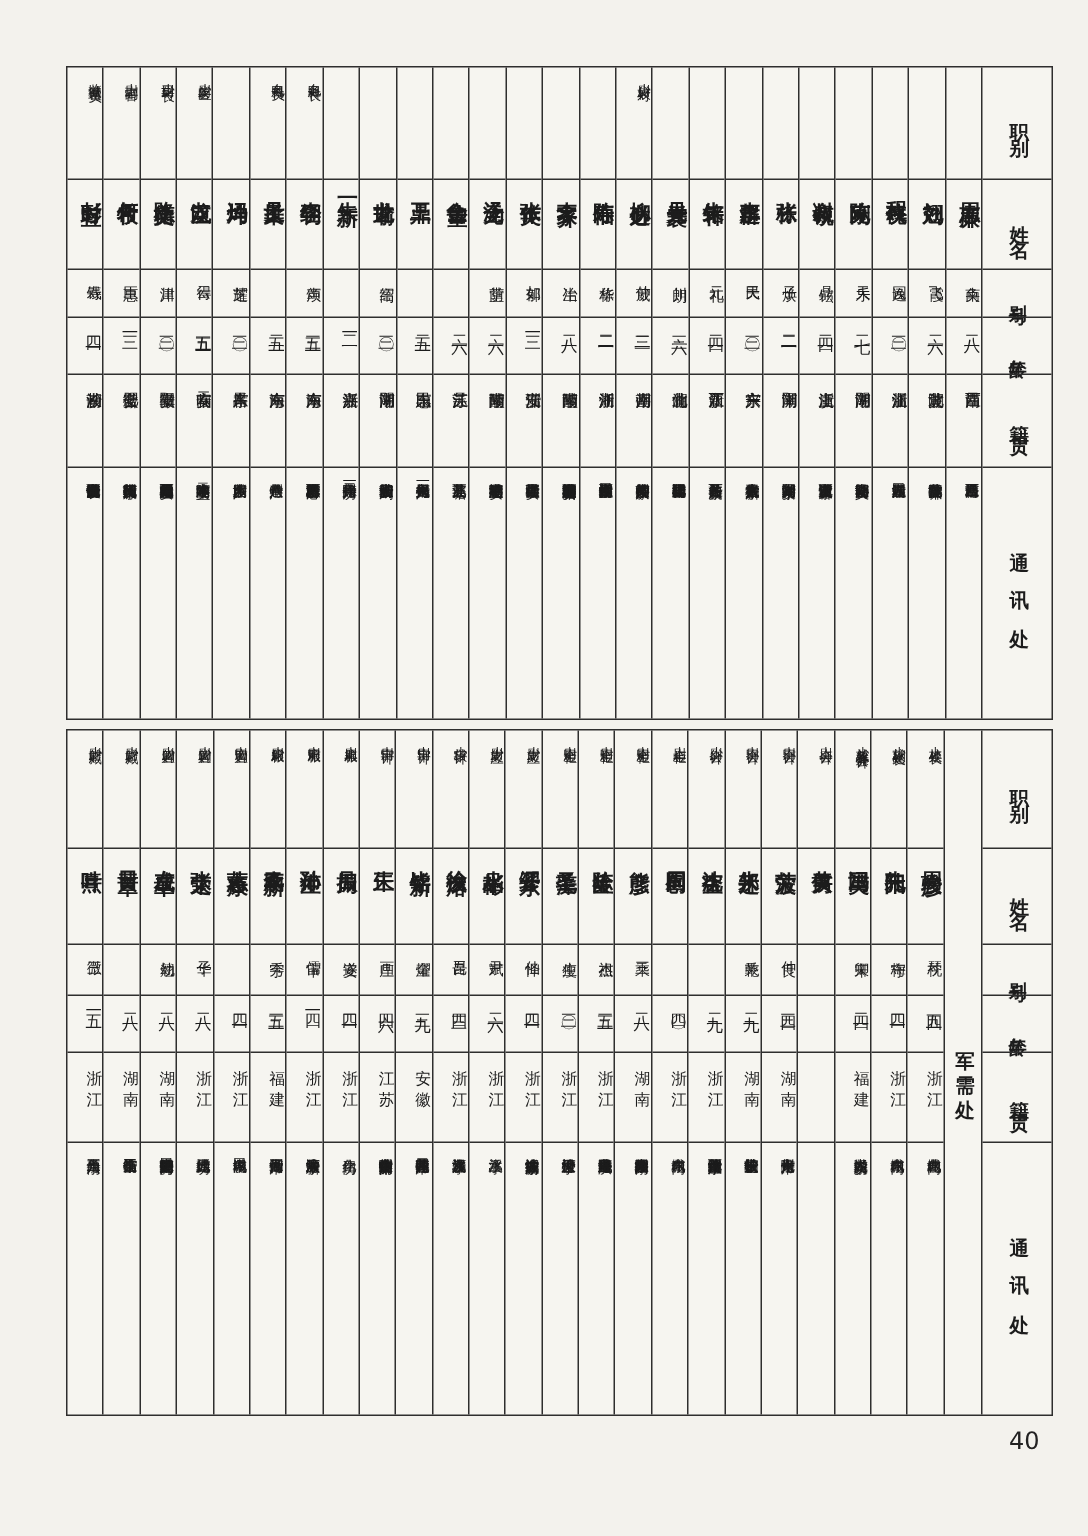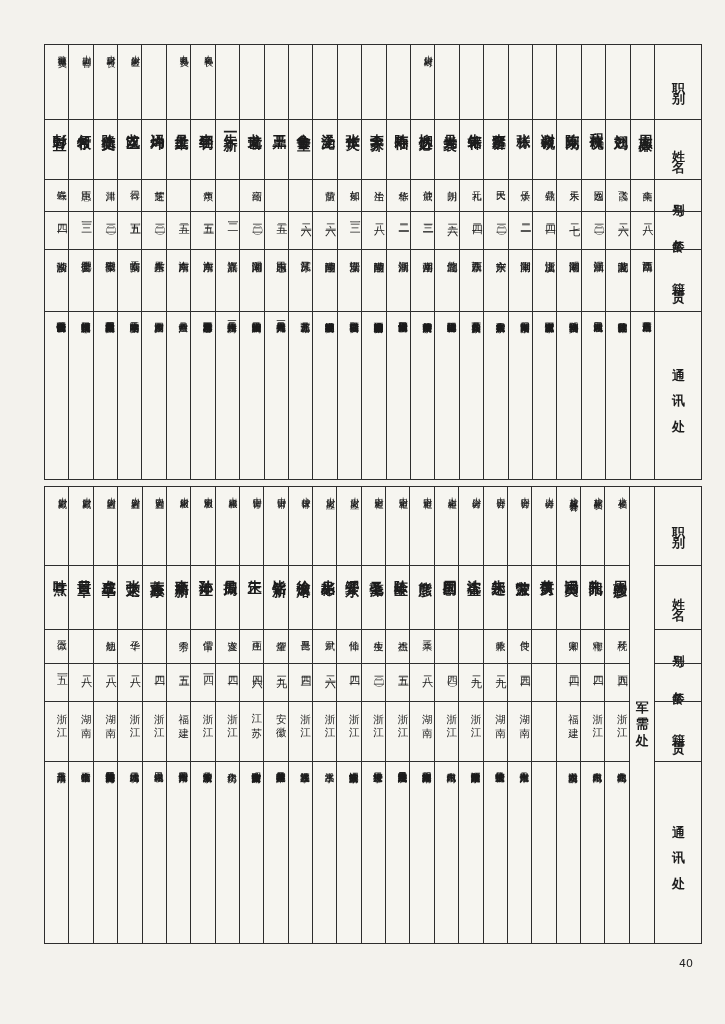--- a/index.html
+++ b/index.html
@@ -50,21 +50,21 @@
   .l-age{height:var(--h-age);}
   .l-native{height:var(--h-native);}
   .l-addr{height:var(--h-addr);}
   .l-alias span,.l-age span{letter-spacing:2px;font-size:12px;}
   .l-native span{letter-spacing:8px;}
   .l-addr span{letter-spacing:26px;}
 
   .dept-col span{writing-mode:vertical-rl;text-orientation:upright;
         font-size:13px;font-weight:600;letter-spacing:16px;}
 
-  .page-number{position:absolute;right:32px;bottom:54px;font-size:11px;color:#222;margin-left:40px;}
+  .page-number{position:absolute;right:32px;bottom:54px;font-size:16px;color:#222;margin-left:40px;}
 </style>
 </head>
 <body>
 
 <div class="sheet">
 
   <div class="section sec-top">
     <div class="label-col">
       <div class="label-cell l-rank">
           <span>职别</span>

